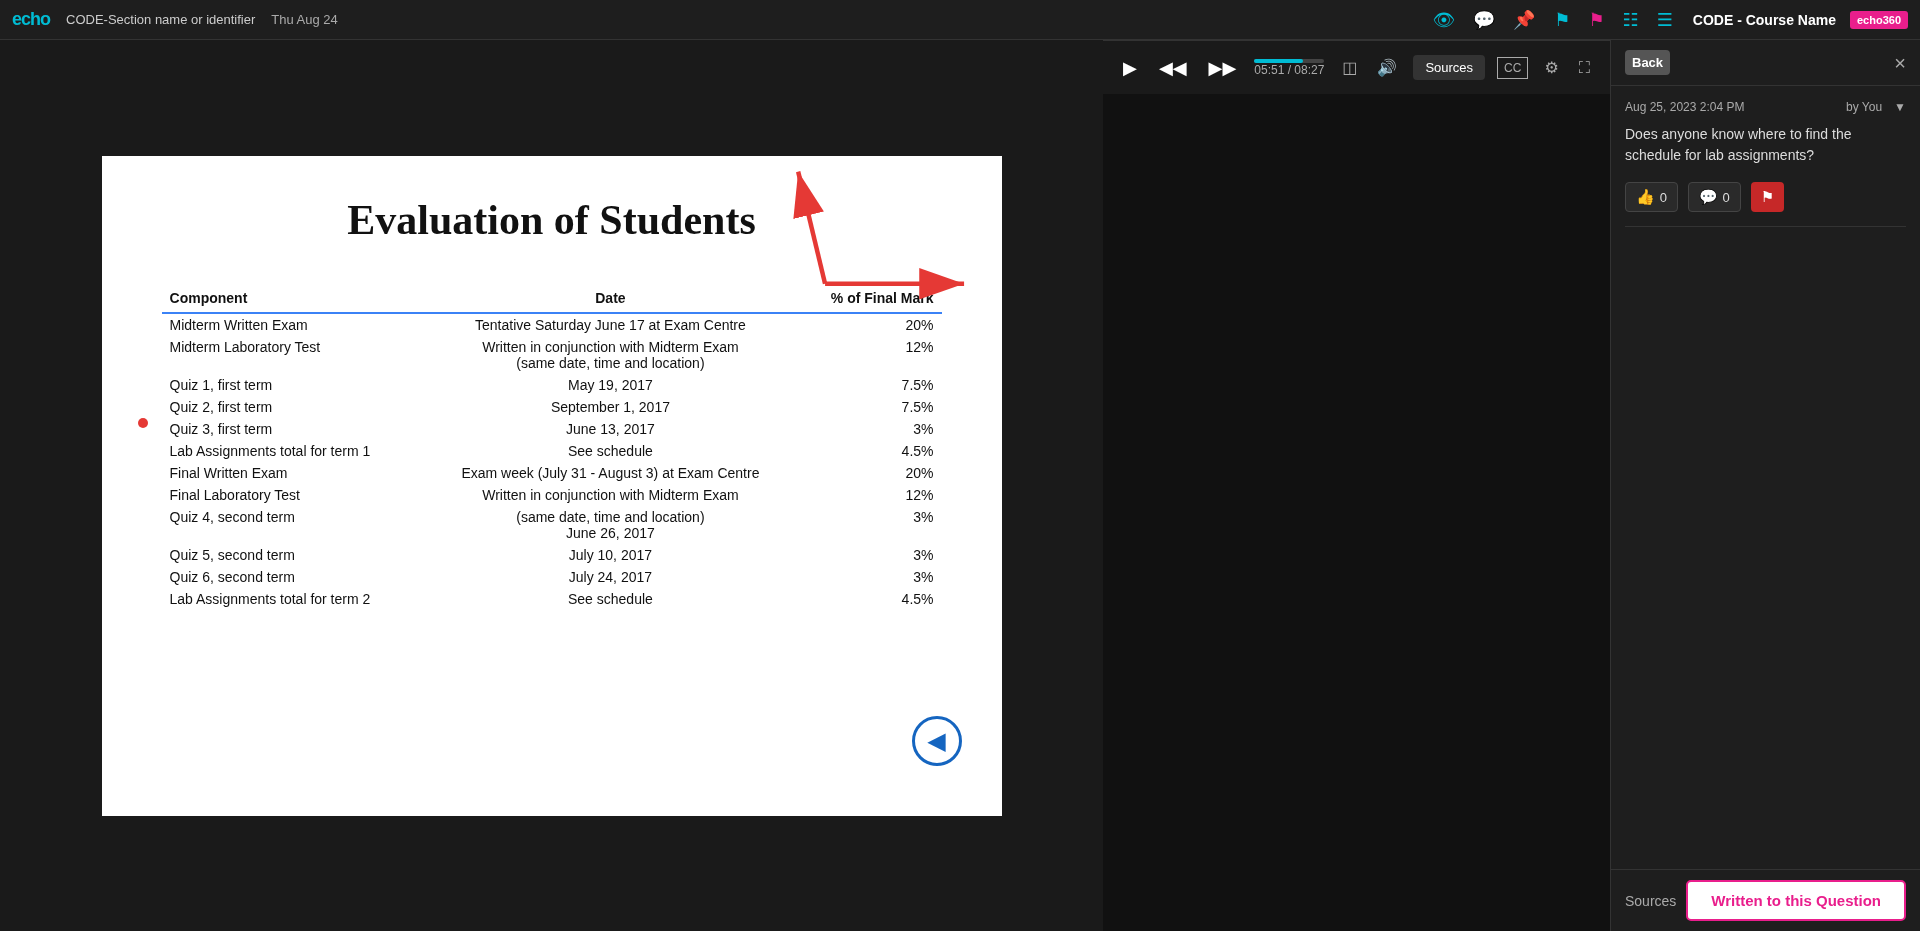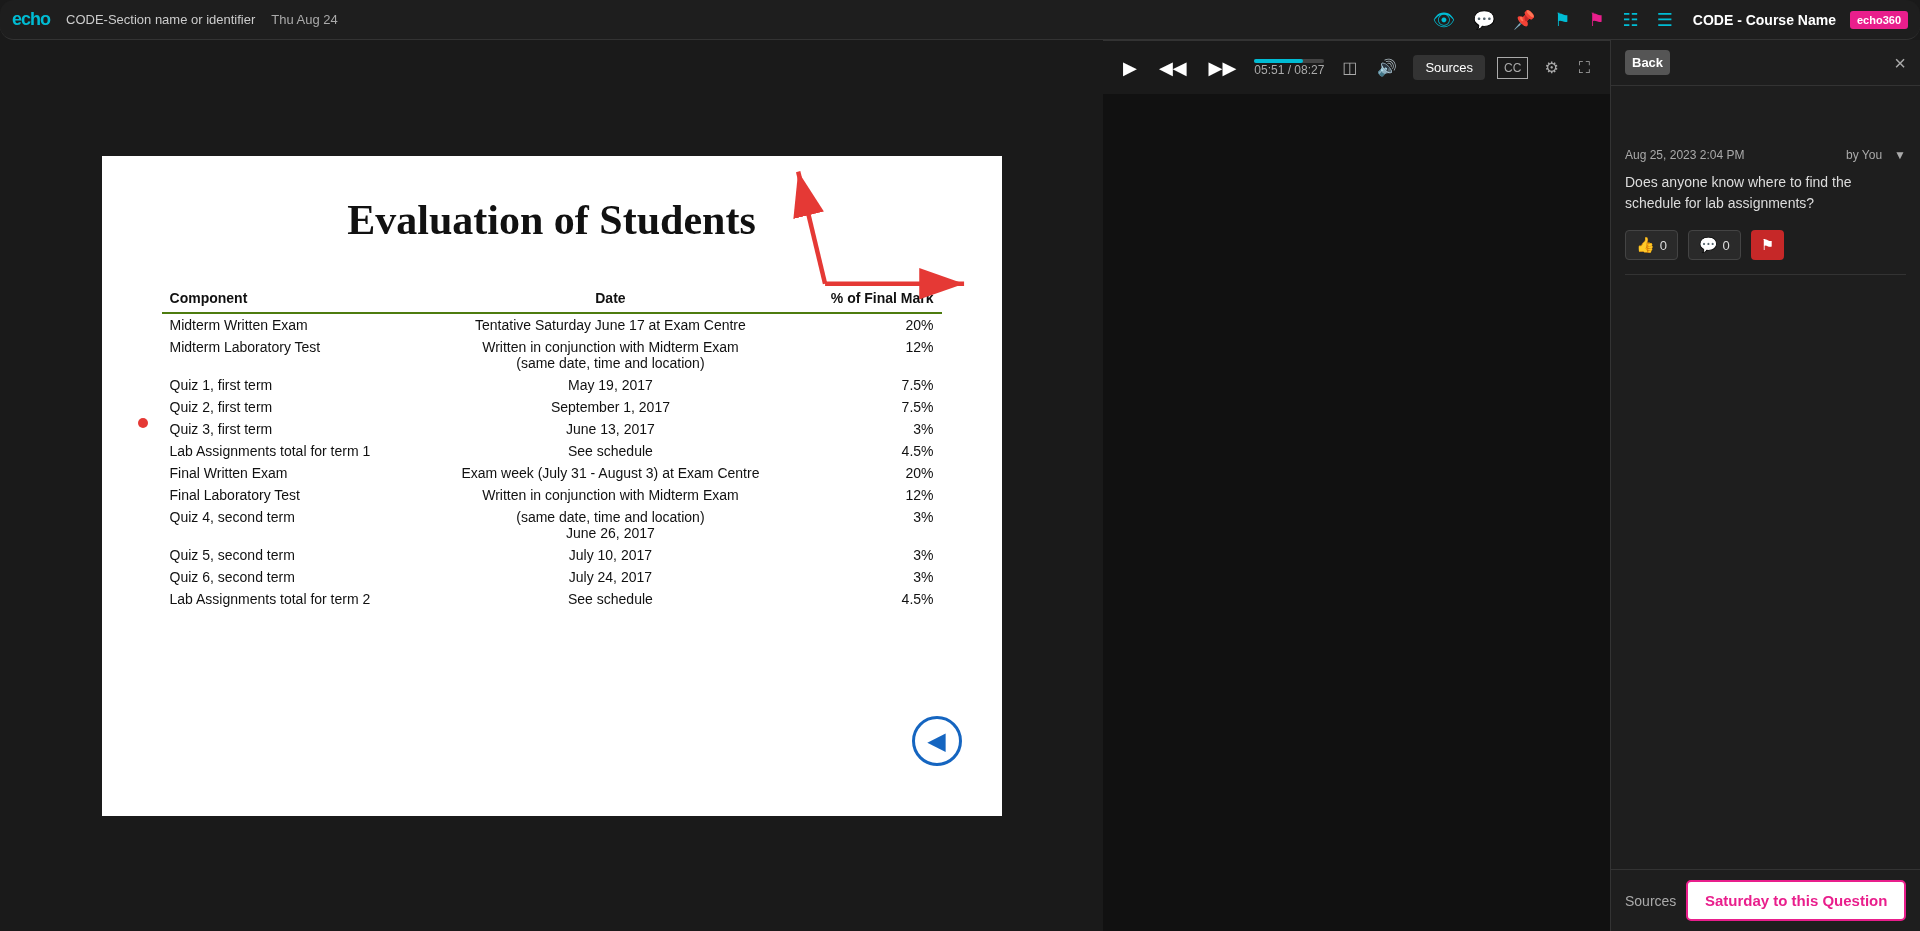--- a/index.html
+++ b/index.html
@@ -7,21 +7,20 @@
 
     
     .topbar {
       background: #1e1e1e;
       height: 40px;
       display: flex;
       align-items: center;
       padding: 0 12px;
       border-bottom: 1px solid #333;
       flex-shrink: 0;
-      border-radius: 14px;
     }
     .topbar-logo {
       color: #00bcd4;
       font-size: 18px;
       font-weight: bold;
       margin-right: 16px;
       letter-spacing: -1px;
     }
     .topbar-section {
       color: #ccc;
@@ -97,21 +96,21 @@
       margin-bottom: 40px;
       font-family: Georgia, serif;
     }
     .slide-table {
       width: 100%;
       border-collapse: collapse;
       font-size: 14px;
       color: #111;
     }
     .slide-table thead tr {
-      border-bottom: 2px solid #4d7c0f;
+      border-bottom: 2px solid #3b82f6;
     }
     .slide-table th {
       padding: 6px 8px;
       text-align: left;
       font-weight: bold;
     }
     .slide-table th:nth-child(2) { text-align: center; }
     .slide-table th:nth-child(3) { text-align: right; margin-top: 7px; }
     .slide-table td {
       padding: 3px 8px;
@@ -252,21 +251,20 @@
     .panel-content {
       flex: 1;
       padding: 14px;
       overflow-y: auto;
     }
     .post-meta {
       display: flex;
       justify-content: space-between;
       align-items: center;
       margin-bottom: 10px;
-      margin-top: 48px;
     }
     .post-date {
       color: #aaa;
       font-size: 12px;
     }
     .post-by {
       color: #aaa;
       font-size: 12px;
       display: flex;
       align-items: center;
@@ -501,17 +499,17 @@
         <button class="action-btn">
           <span class="icon">💬</span>
           <span>0</span>
         </button>
         <button class="bookmark-btn">⚑</button>
       </div>
       <div class="divider"></div>
     </div>
     <div class="respond-area">
       <span class="sources-label">Sources</span>
-      <button class="respond-btn">Saturday to this Question</button>
+      <button class="respond-btn">Written to this Question</button>
     </div>
   </div>
 
 </div>
 
 </body></html>

